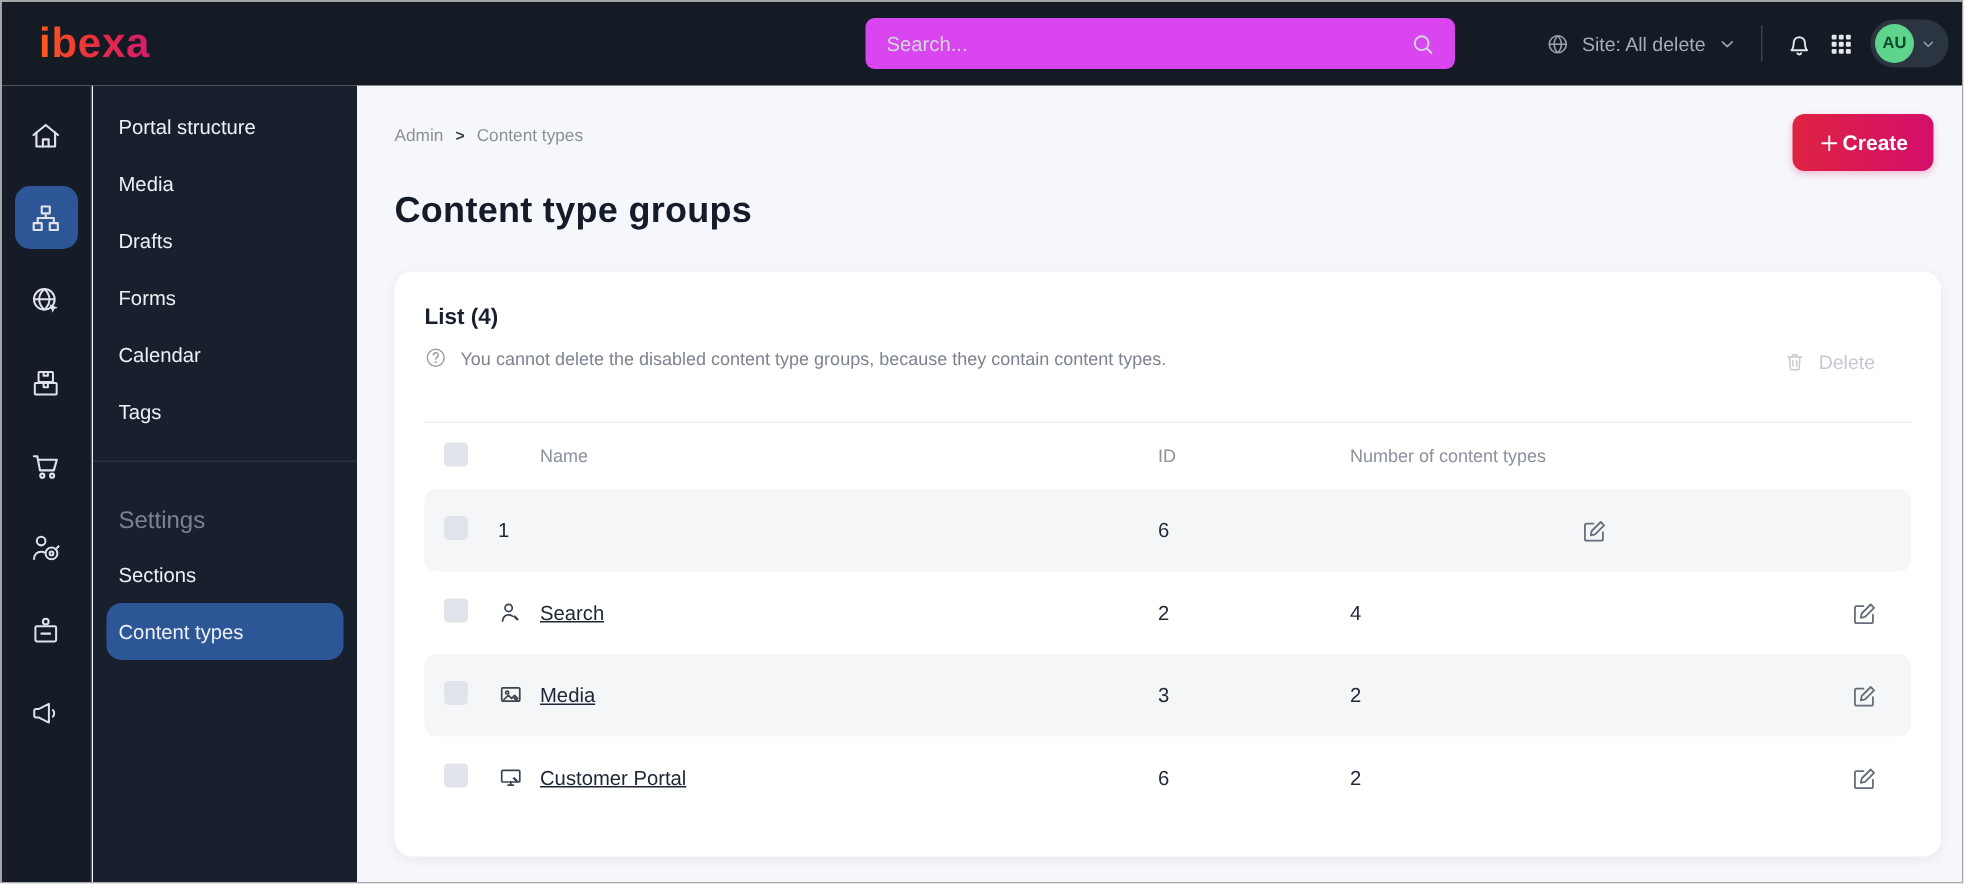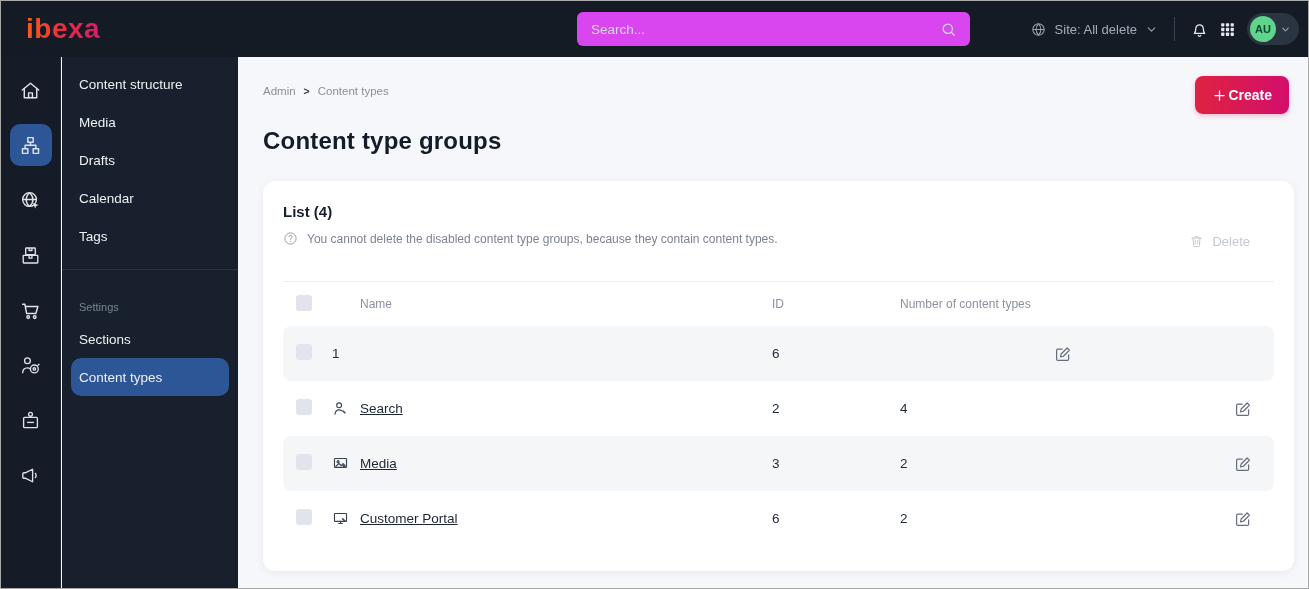--- a/index.html
+++ b/index.html
@@ -52,21 +52,21 @@
               cursor:pointer; margin-bottom:13px; flex:0 0 auto; }
   .rail-btn.active { background:#2d5697; }
 
   
   .menu { position:absolute; top:56px; left:61px; bottom:0; width:176px; background:#17202c;
           padding-top:8px; z-index:4; }
   .menu-item { display:flex; align-items:center; height:38px; margin:0 9px; padding:0 8px;
                color:#eef0f3; font-size:13.5px; border-radius:10px; cursor:pointer; }
   .menu-item.active { background:#2d5697; }
   .menu-divider { height:1px; background:#2a3340; margin:14px 0 4px; }
-  .menu-label { padding:8px 17px 7px; font-size:11px; color:#7a8290;margin-top:23px; }
+  .menu-label { padding:8px 17px 7px; font-size:16px; color:#7a8290;margin-top:23px; }
 
   
   .main { position:absolute; left:237px; top:56px; right:0; bottom:0; background:#f6f7fa; overflow:hidden; }
   .main-header { display:flex; justify-content:space-between; align-items:flex-start; padding:19px 19px 0 25px; }
   .breadcrumb { padding-top:9px; font-size:11.5px; color:#8a9099; display:flex; gap:8px; align-items:center; }
   .crumb-link { cursor:pointer; }
   .crumb-sep { color:#39424f; font-weight:bold; font-size:10.5px; }
   .create-btn { display:flex; align-items:center; gap:1px; height:38px; padding:0 17px; border:none;
                 border-radius:8px; background:linear-gradient(90deg,#de2341,#d30e6b); color:#fff;
                 font-size:14px; font-weight:bold; font-family:inherit; cursor:pointer;
@@ -240,23 +240,24 @@
       <span style="display:flex">
         <svg width="23" height="23" viewBox="0 0 24 24" fill="none" stroke="currentColor" stroke-width="1.4" stroke-linejoin="round">
             <path d="M14.2 5.5v13l-7.2-3.6H5.2A1.2 1.2 0 0 1 4 13.7v-3.4a1.2 1.2 0 0 1 1.2-1.2H7z"></path>
             <path d="M16.6 9.4c1.7 1.3 1.7 4 0 5.3"></path>
           </svg>
       </span>
     </button>
   </div>
 
   <div class="menu">
-    <div class="menu-item">Content structure</div>
+    <div class="menu-item">Portal structure</div>
     <div class="menu-item">Media</div>
     <div class="menu-item">Drafts</div>
+    <div class="menu-item">Forms</div>
     <div class="menu-item">Calendar</div>
     <div class="menu-item">Tags</div>
     <div class="menu-divider"></div>
     <div class="menu-label">Settings</div>
     <div class="menu-item">Sections</div>
     <div class="menu-item active">Content types</div>
   </div>
 
   <div class="main">
     <div class="main-header">

